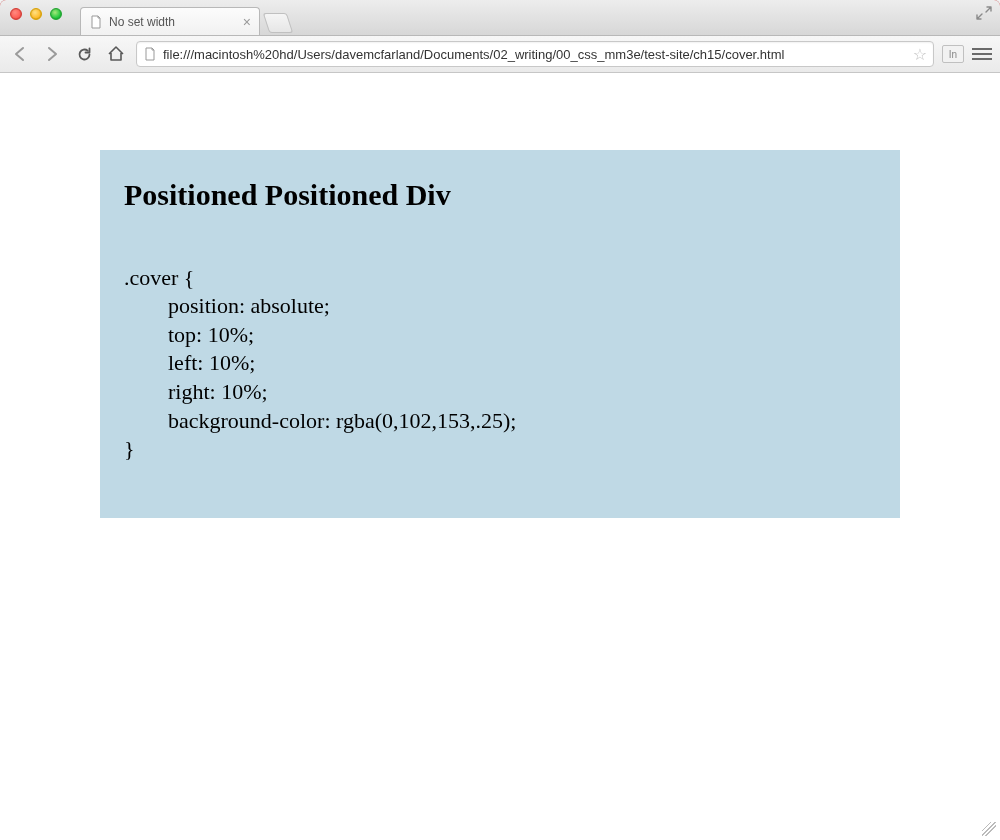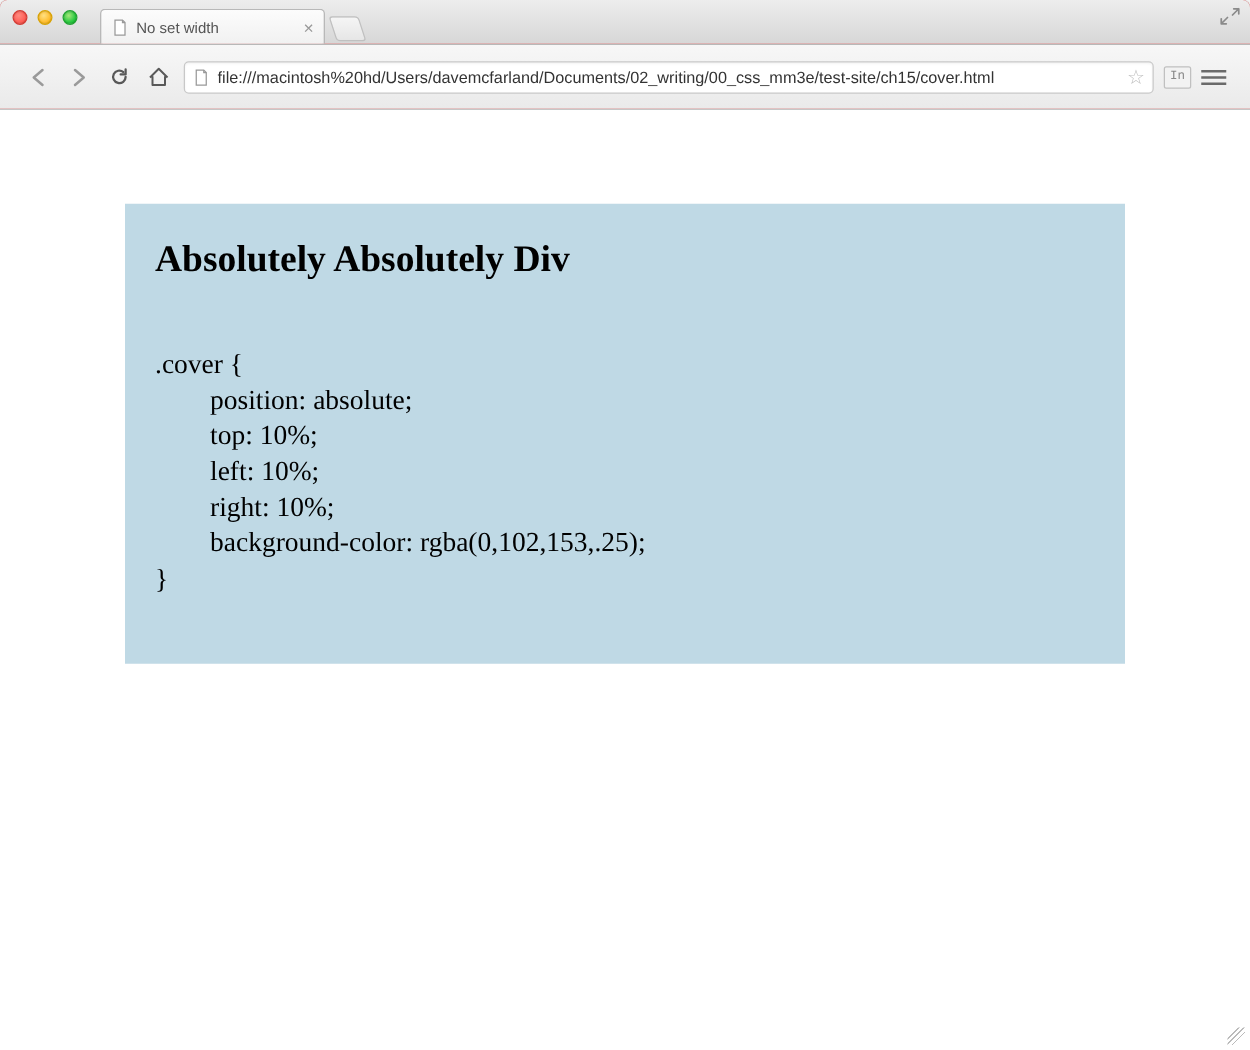--- a/index.html
+++ b/index.html
@@ -60,25 +60,25 @@
       transform: skewX(18deg);
       border-radius: 3px;
     }
     .maximize-corner {
       position: absolute; top: 6px; right: 8px;
       width: 16px; height: 14px; color:#888;
     }
     
     
     .toolbar {
-      height: 52px;
+      height: 37px;
       background: linear-gradient(#f7f7f7, #eaeaea);
       border-bottom: 1px solid #c6c6c6;
       display: flex; align-items: center;
-      padding: 0 19px;
+      padding: 0 8px;
       gap: 8px;
     }
     .nav-btn {
       width: 24px; height: 24px;
       display:flex; align-items:center; justify-content:center;
       color: #9a9a9a;
     }
     .nav-btn.enabled { color: #595959; }
     .addr {
       flex: 1;
@@ -94,21 +94,21 @@
       box-shadow: inset 0 1px 2px rgba(0,0,0,.06);
     }
     .addr .url-text {
       flex:1; white-space: nowrap; overflow: hidden; text-overflow: ellipsis;
       font-family: Arial, sans-serif;
     }
     .addr .star { color:#bfbfbf; font-size:16px; }
     .toolbar .ext {
       width: 22px; height:18px; border:1px solid #c0c0c0; border-radius:2px;
       background:#f2f2f2; font-size:10px; color:#888;
-      display:flex;align-items:center;justify-content:center;font-family:Liberation Mono, monospace;
+      display:flex;align-items:center;justify-content:center;
     }
     .hamburger { width:20px; display:flex; flex-direction:column; gap:3px; }
     .hamburger span { height:2px; background:#6a6a6a; }
     
     
     .viewport {
       flex:1; background:#fff; position:relative; overflow:hidden;
     }
     .cover {
       position:absolute;
@@ -204,21 +204,21 @@
       </div>
     <div class="hamburger">
         <span></span>
         <span></span>
         <span></span>
       </div>
   </div>
 
   <div class="viewport">
     <div class="cover">
-      <h1>Absolutely Absolutely Div</h1>
+      <h1>Positioned Positioned Div</h1>
       <pre>.cover {
         position: absolute;
         top: 10%;
         left: 10%;
         right: 10%;
         background-color: rgba(0,102,153,.25);
 }</pre>
     </div>
     <div class="resize-grip"></div>
   </div>

